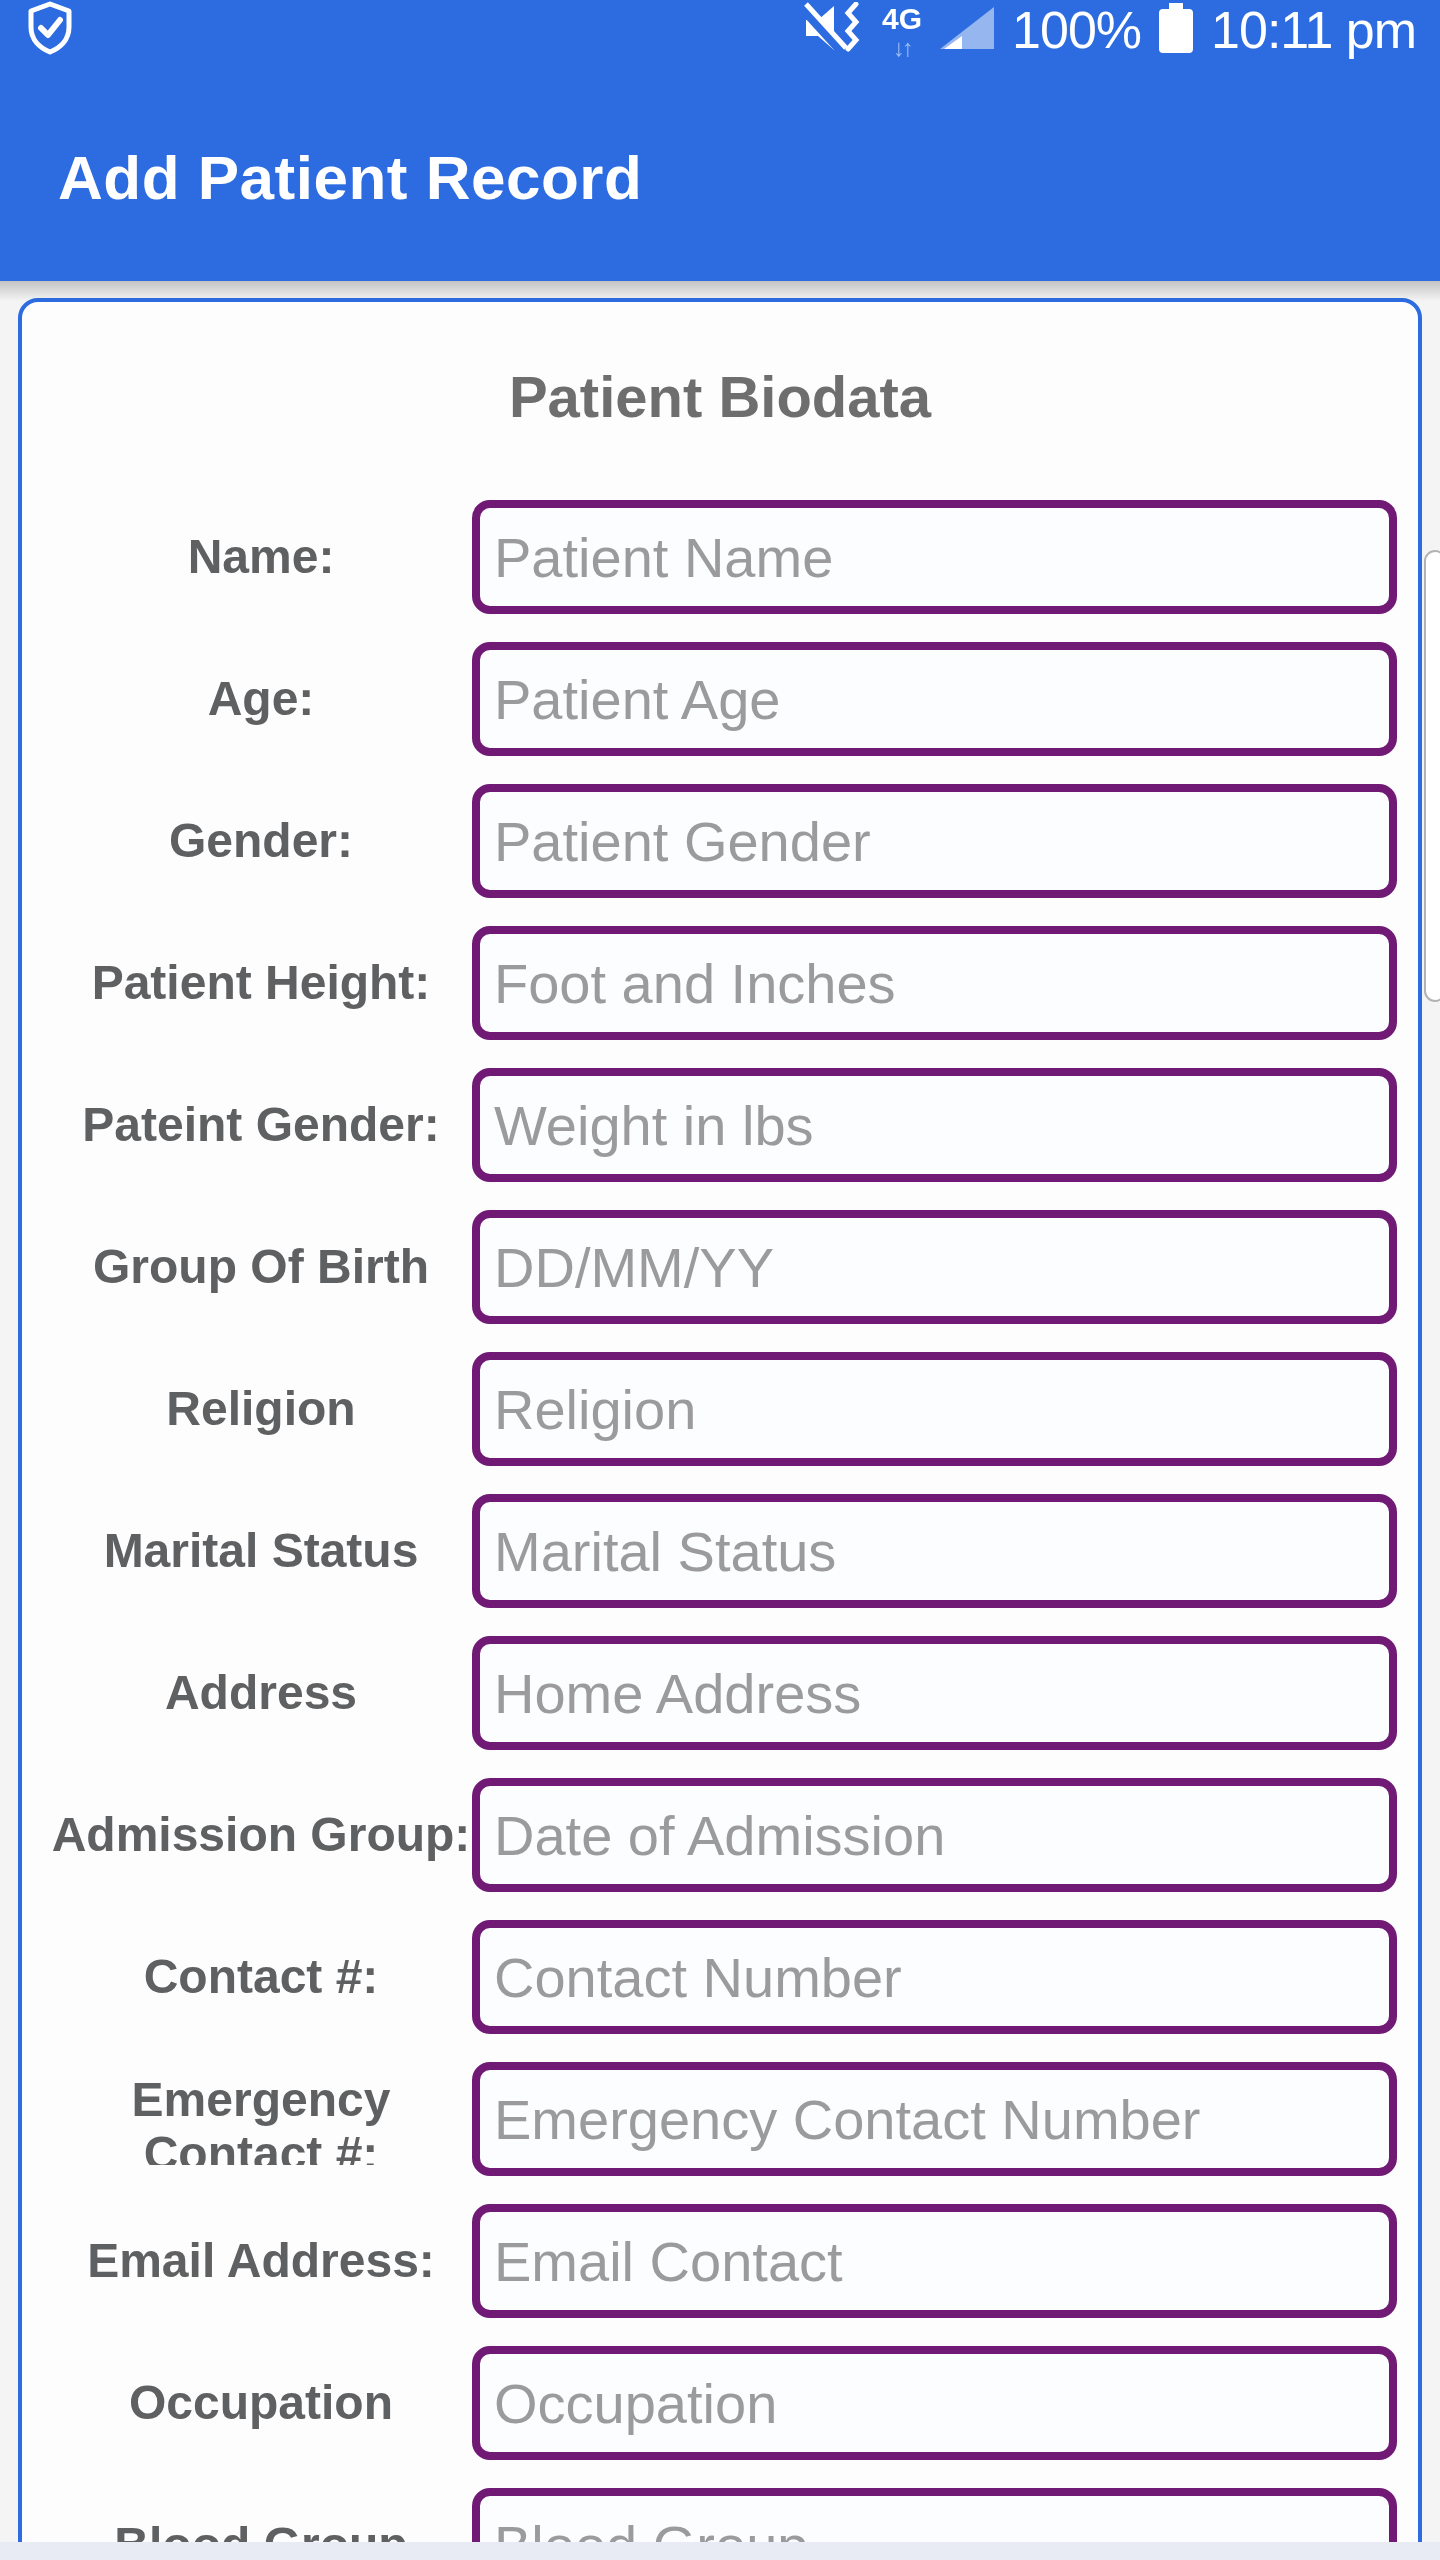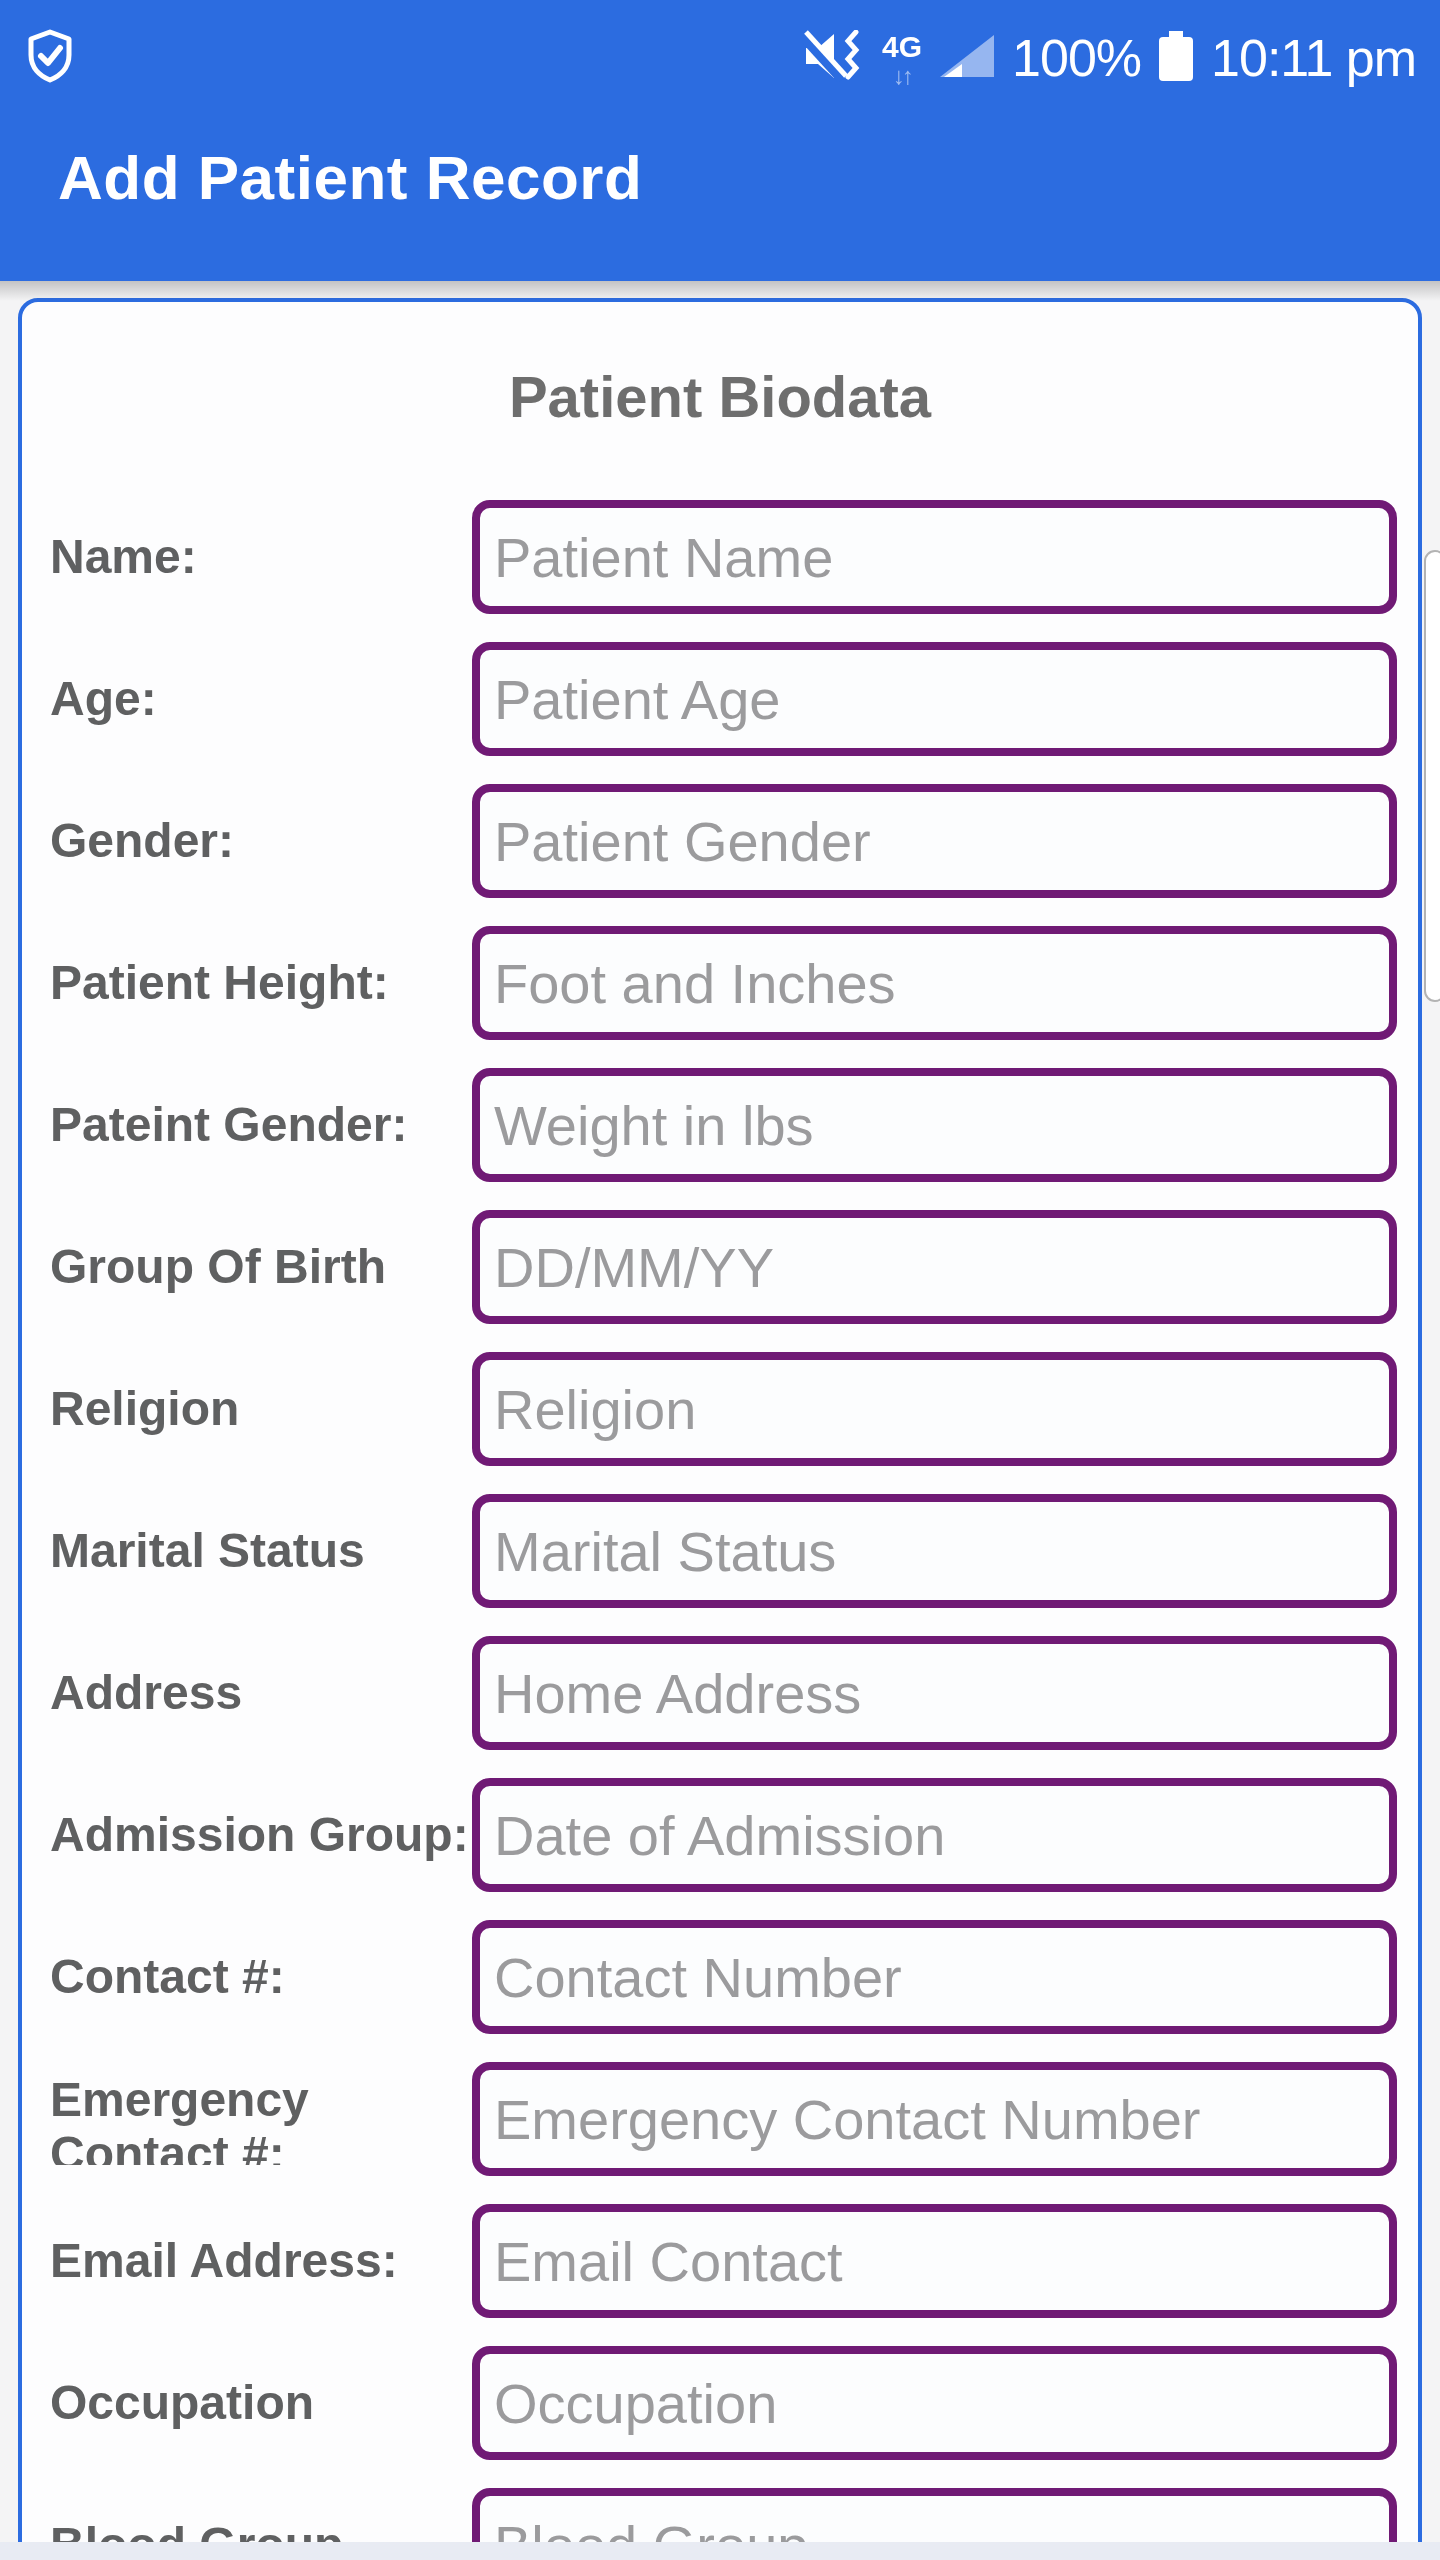--- a/index.html
+++ b/index.html
@@ -11,21 +11,21 @@
     background:#f4f4f5; overflow:hidden;
   }
 
   
   .topbar{
     position:absolute; top:0; left:0; width:1440px; height:281px;
     background:#2c6ce0; z-index:5;
   }
   .status-row{
     position:absolute; top:0; left:0; right:0; height:88px;
-    display:flex; align-items:flex-end; padding:0 24px;
+    display:flex; align-items:flex-start; padding:0 24px;
   }
   .status-right{
     margin-left:auto; display:flex; align-items:center; gap:16px;
   }
   .status-text{ color:#ffffff; font-size:52px; font-weight:400; letter-spacing:-1px; }
   .net-4g{ display:flex; flex-direction:column; align-items:center; line-height:1; margin-top:4px;}
   .net-4g .g-label{ color:#fff; font-size:30px; font-weight:700; }
   .net-4g .g-arrows{ font-size:24px; color:rgba(255,255,255,.55); letter-spacing:-3px; margin-top:2px;}
   .icon-svg{ display:block; }
 
@@ -54,21 +54,21 @@
   .form-rows{ margin-top:72px; }
   .row{
     display:flex; align-items:center; height:114px; margin-bottom:28px;
   }
   .label-wrap{
     flex:0 0 450px; padding-left:28px;
   }
   .field-label{
     display:block; width:422px;
     color:#5f6061; font-size:48px; font-weight:700; line-height:54px;
-    max-height:92px; overflow:hidden;
+    max-height:92px; overflow:hidden;text-align:center;
   }
   .field-input{
     flex:1 1 auto; height:114px; margin-right:21px;
     background:#fcfdfe; border:8px solid #701a75; border-radius:18px;
     padding:0 10px 0 14px; font-family:"Liberation Sans", sans-serif;
     font-size:56px; color:#3a3a3a; outline:none; min-width:0;
   }
   .field-input::placeholder{ color:#9b9b9d; opacity:1; }
 
   

